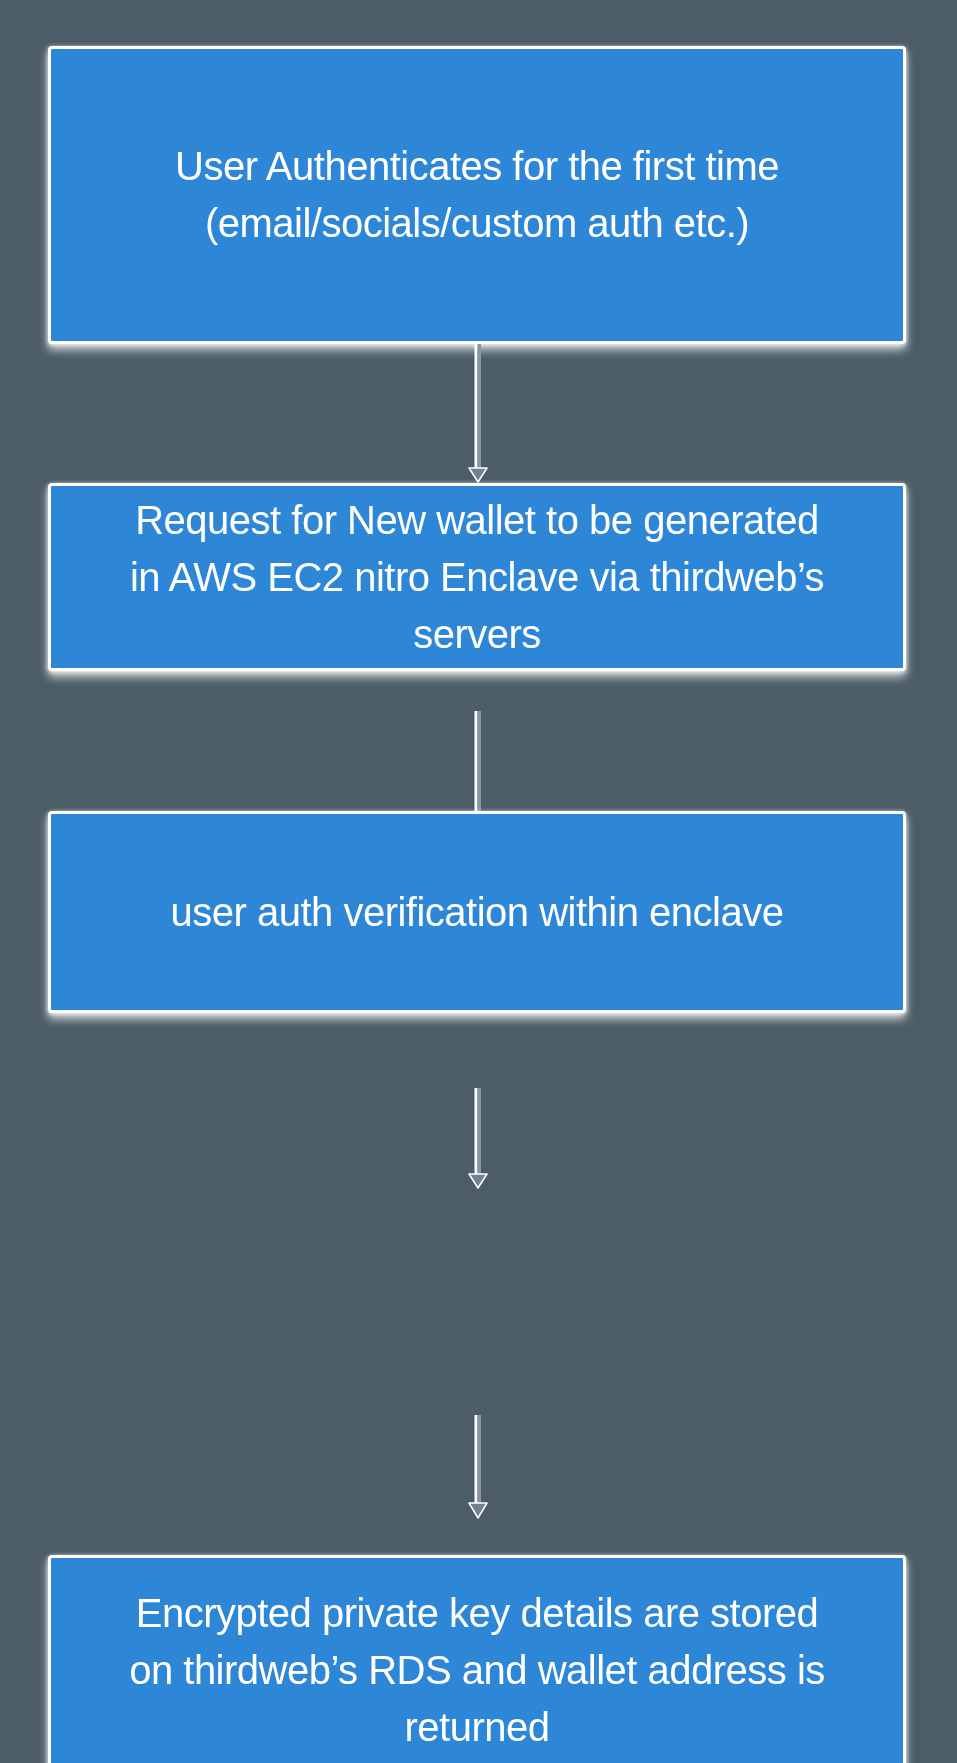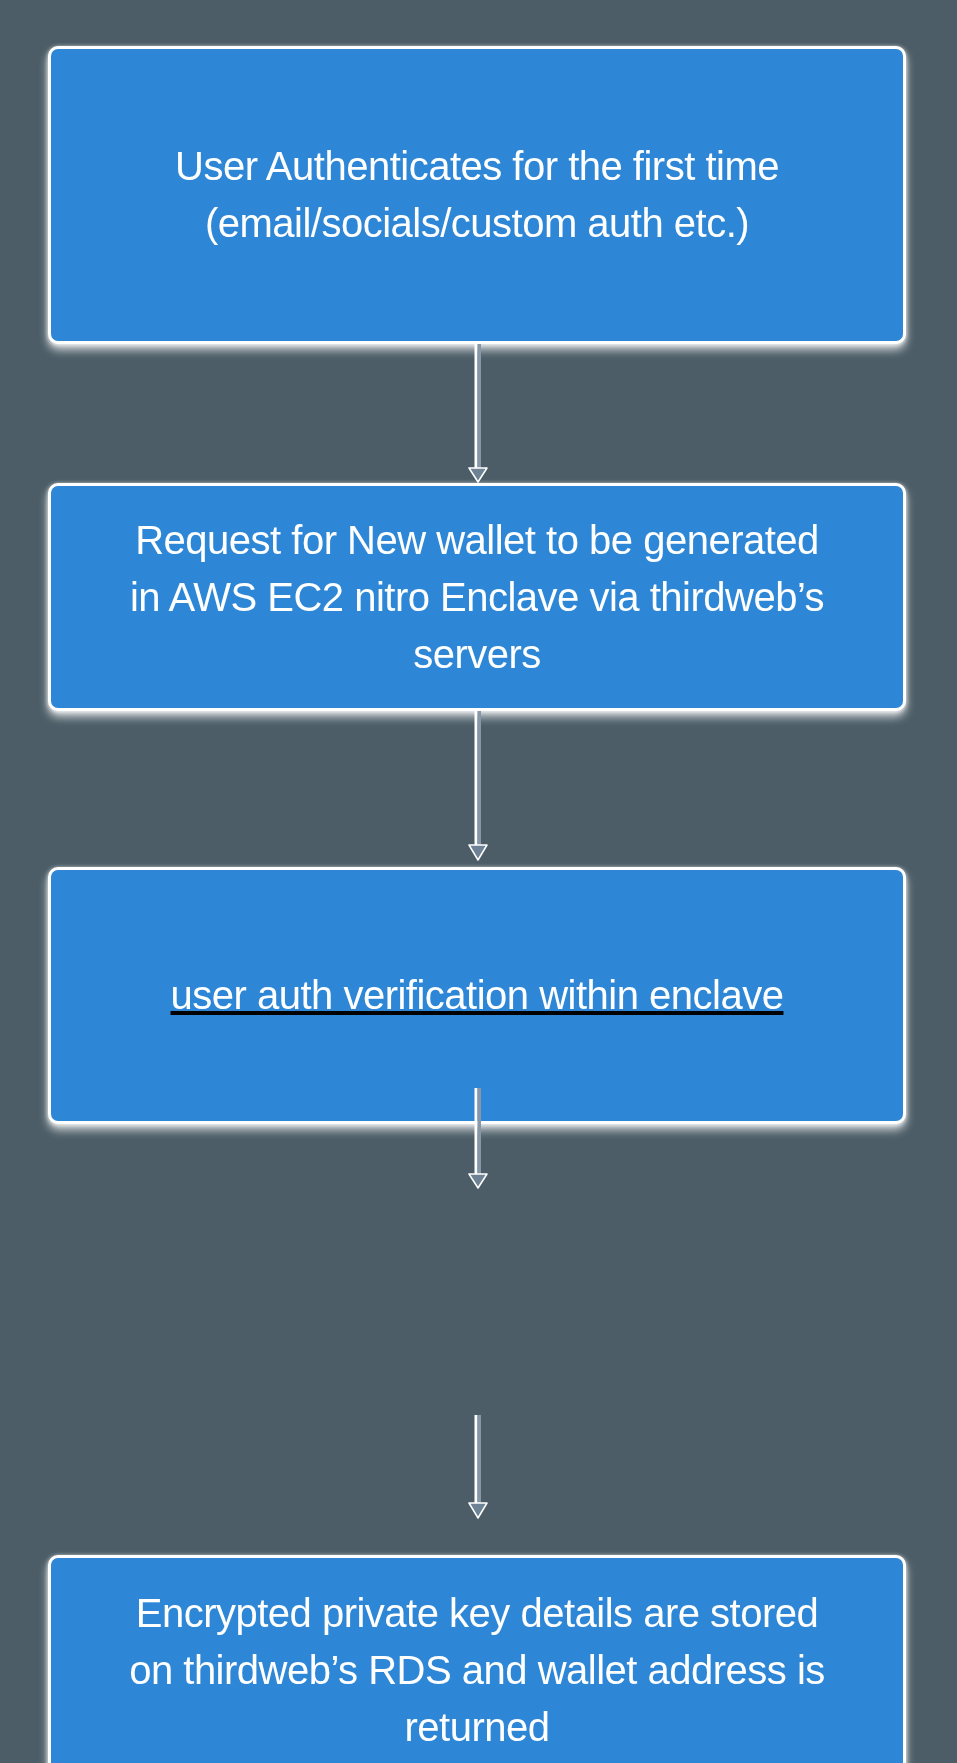--- a/index.html
+++ b/index.html
@@ -16,32 +16,32 @@
     position:relative;
     width:957px;height:1763px;
     background:var(--background);
     overflow:hidden;
     font-family:"Liberation Sans",sans-serif;
   }
   .node{
     position:absolute;left:48px;width:858px;box-sizing:border-box;
     background:var(--node-fill);
     border:3px solid var(--node-border);
-    border-radius:10px;
+    border-radius:4px;
     box-shadow:0 6px 10px rgba(255,255,255,.72), 0 1px 4px rgba(255,255,255,.85);
     display:flex;align-items:center;justify-content:center;
   }
   .node-text{
     margin:0;padding:0 26px;width:100%;box-sizing:border-box;
     text-align:center;color:var(--node-text);
     font-size:40px;line-height:57px;font-weight:400;letter-spacing:-0.5px;
   }
   .n1{top:46px;height:298px;}
-  .n2{top:483px;height:228px;}
-  .n3{top:867px;height:257px;text-decoration:underline;}
+  .n2{top:483px;height:188px;}
+  .n3{top:811px;height:202px;}
   .n4{top:1189px;height:226px;}
   .n5{top:1519px;height:230px;margin-top:36px;}
   .connector{position:absolute;left:464px;width:28px;display:block;}
   .c1{top:344px;height:139px;}
   .c2{top:711px;height:150px;}
   .c3{top:1088px;height:101px;}
   .c4{top:1415px;height:104px;}
 </style>
 </head>
 <body>

